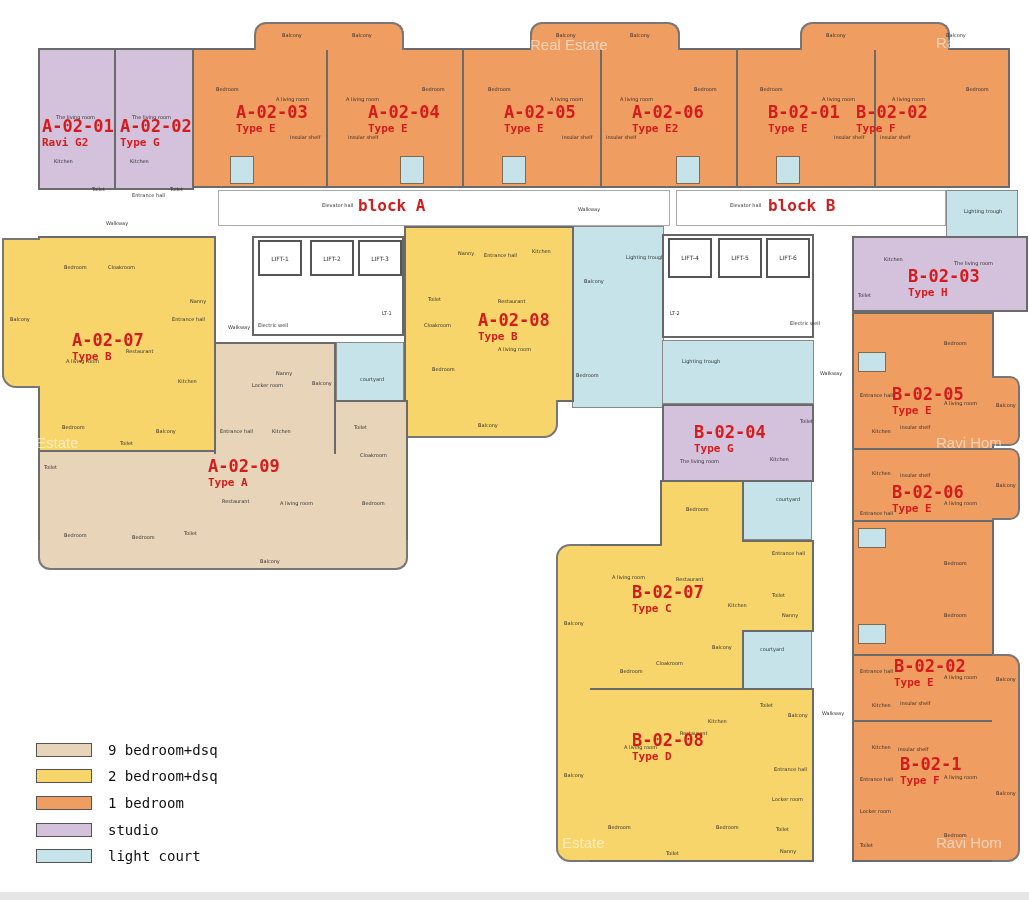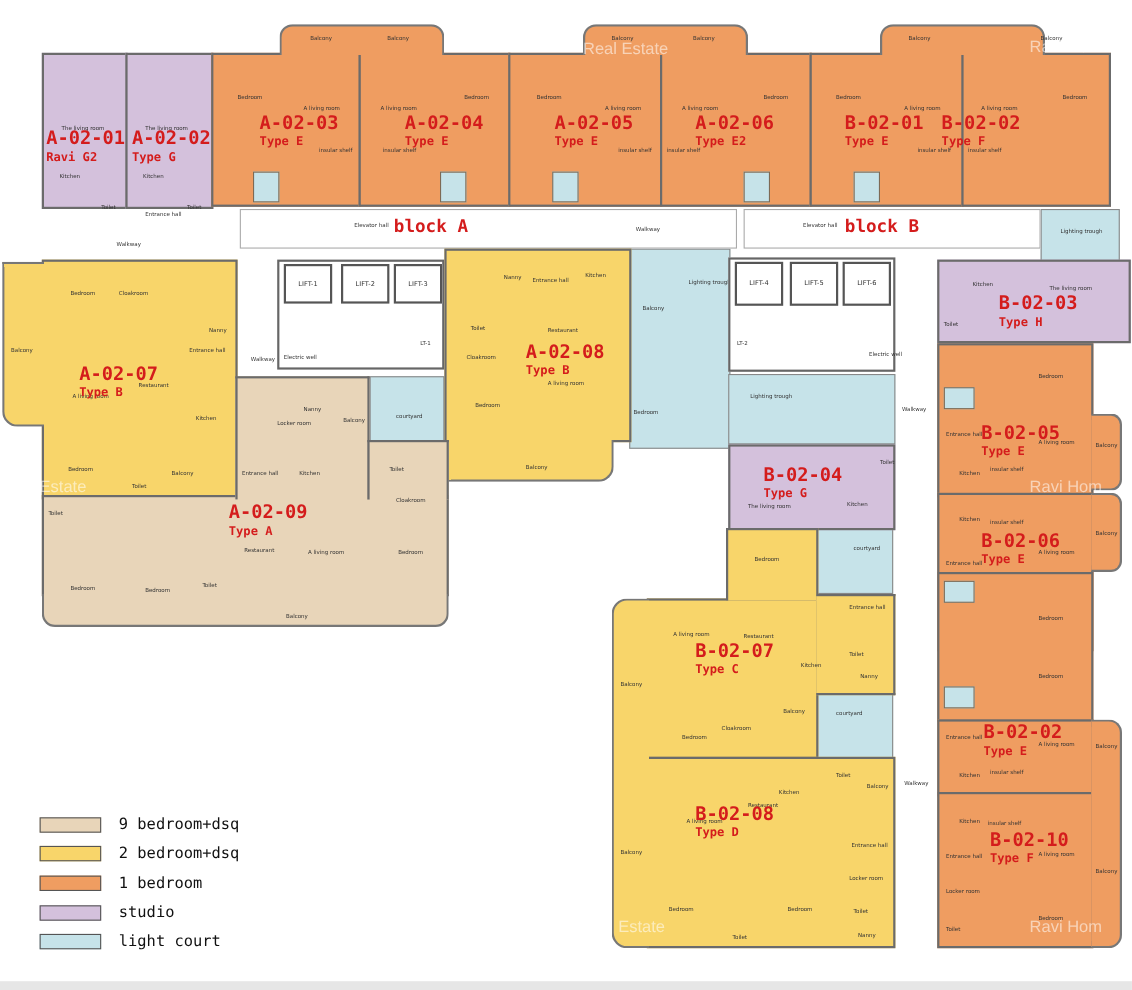--- a/index.html
+++ b/index.html
@@ -328,21 +328,21 @@
     </div>
   <div class="lbl" style="left:632px;top:732px;">
       <span class="code">B-02-08</span>
       <span class="type">Type D</span>
     </div>
   <div class="lbl" style="left:894px;top:658px;">
       <span class="code">B-02-02</span>
       <span class="type">Type E</span>
     </div>
   <div class="lbl" style="left:900px;top:756px;">
-      <span class="code">B-02-10</span>
+      <span class="code">B-02-1</span>
       <span class="type">Type F</span>
     </div>
 
   <div class="wm" style="left:530px;top:36px;">Real Estate</div>
   <div class="wm" style="left:936px;top:34px;">Ravi Hom</div>
   <div class="wm" style="left:36px;top:434px;">Estate</div>
   <div class="wm" style="left:936px;top:434px;">Ravi Hom</div>
   <div class="wm" style="left:936px;top:834px;">Ravi Hom</div>
   <div class="wm" style="left:562px;top:834px;">Estate</div>
 </div>

